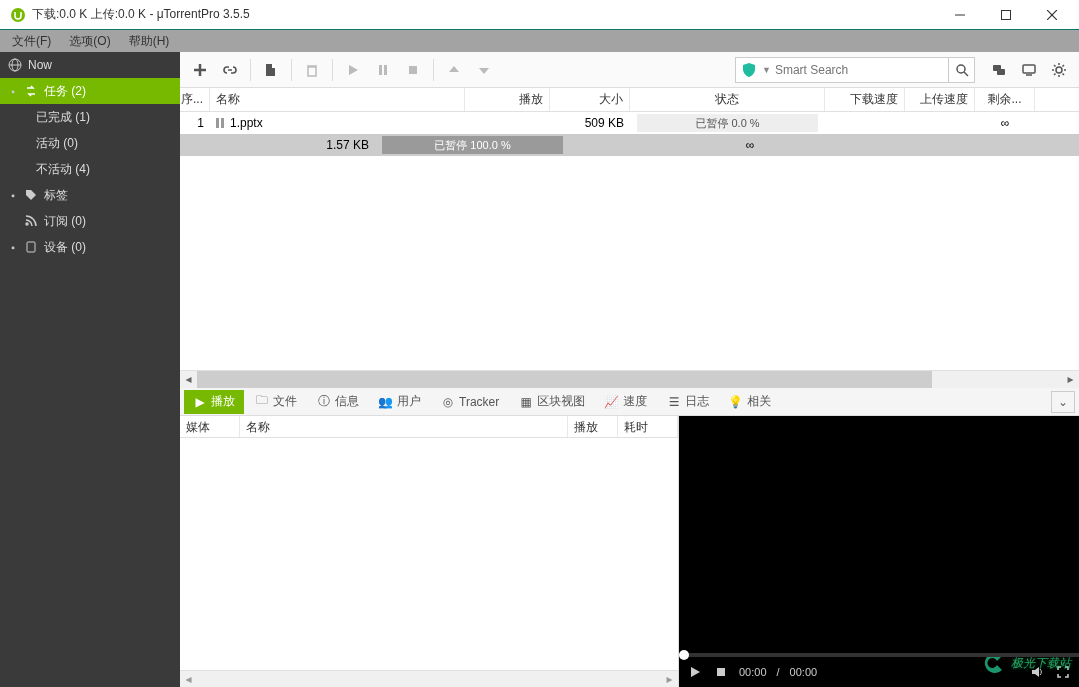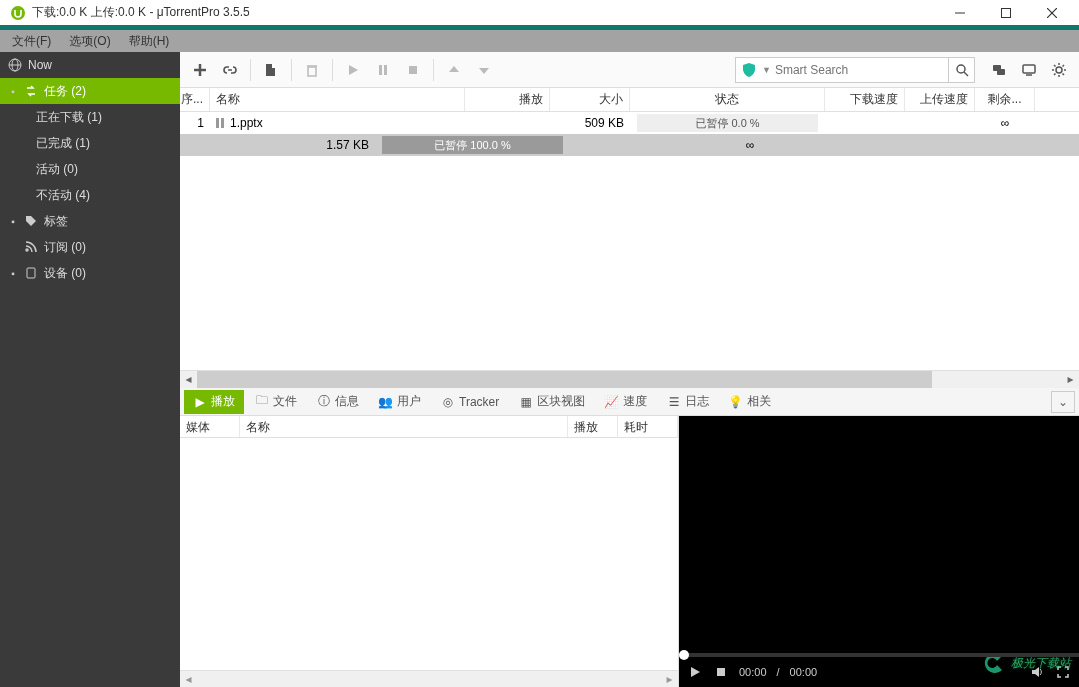--- a/index.html
+++ b/index.html
@@ -1,19 +1,19 @@
 <!DOCTYPE html>
 <html><head>
 <meta charset="utf-8">
 <style>
 * { box-sizing: border-box; margin: 0; padding: 0; font-family: "Microsoft YaHei", "Segoe UI", sans-serif; font-size: 12px; }
 body { width: 1079px; height: 687px; background: #fff; display: flex; flex-direction: column; overflow: hidden; }
 
 
-.titlebar { height: 30px; display: flex; align-items: center; padding: 0 4px; background: #fff; border-bottom: 5px solid #0f766e; }
+.titlebar { height: 30px; display: flex; align-items: center; padding: 0 4px; background: #fff; border-bottom: 1px solid #0f766e; }
 .titlebar .icon-utorrent { width: 16px; height: 16px; margin: 0 6px; }
 .titlebar .title { flex: 1; color: #333; }
 .window-controls { display: flex; }
 .window-controls .wbtn { width: 46px; height: 30px; display: flex; align-items: center; justify-content: center; color: #333; }
 
 
 .menubar { height: 22px; display: flex; align-items: center; padding: 0 6px; gap: 6px; background: #a3a3a3; }
 .menubar .mitem { padding: 2px 6px; color: #333; }
 
 
@@ -155,23 +155,20 @@
     <div class="sitem active">
       <span class="expander">▪</span>
       <span class="sicon">
           <svg viewBox="0 0 14 14">
             <path d="M3 4h6l-2-2M11 10H5l2 2" stroke="#fff" stroke-width="1.5" fill="none"></path>
           </svg>
         </span>
       <span>任务 (2)</span>
     </div>
     <div class="sitem sub">
-        <span>正在下载 (1)</span>
-      </div>
-    <div class="sitem sub">
         <span>已完成 (1)</span>
       </div>
     <div class="sitem sub">
         <span>活动 (0)</span>
       </div>
     <div class="sitem sub">
         <span>不活动 (4)</span>
       </div>
     <div class="sitem">
       <span class="expander">▪</span>

